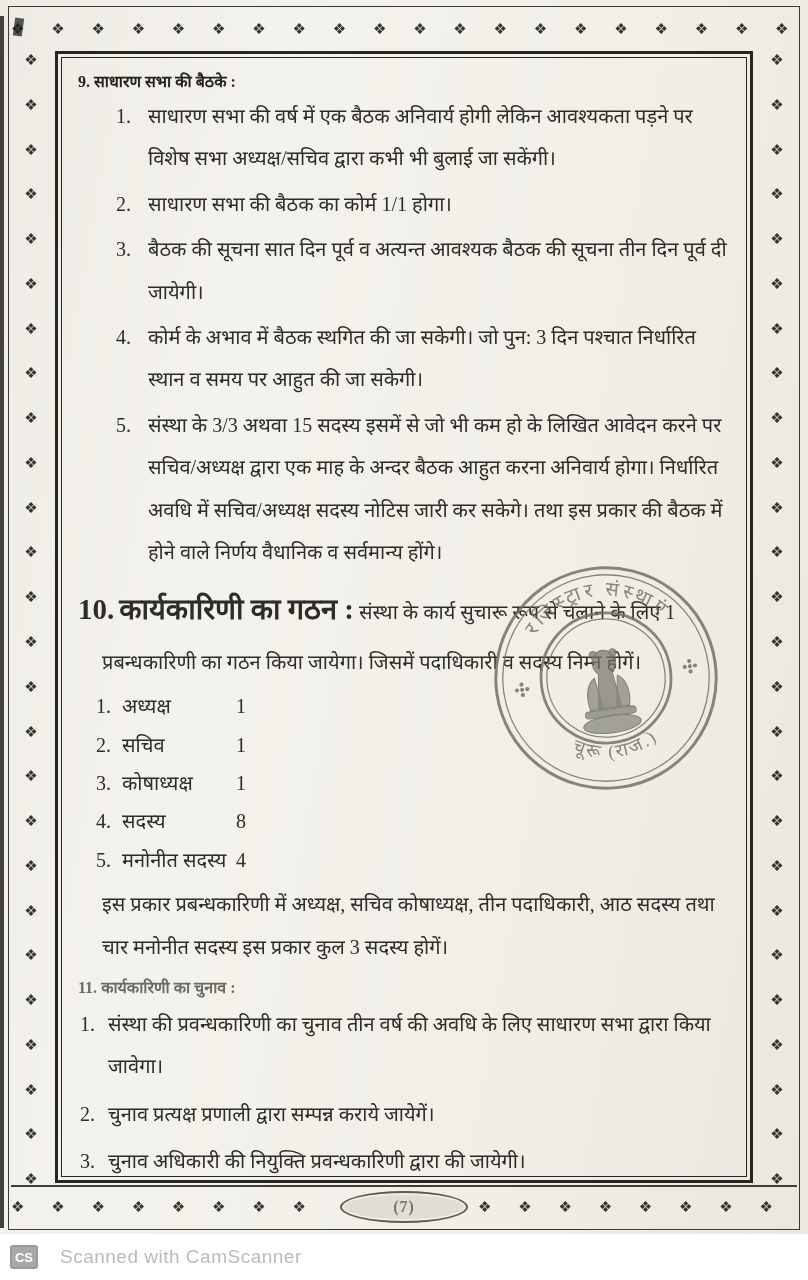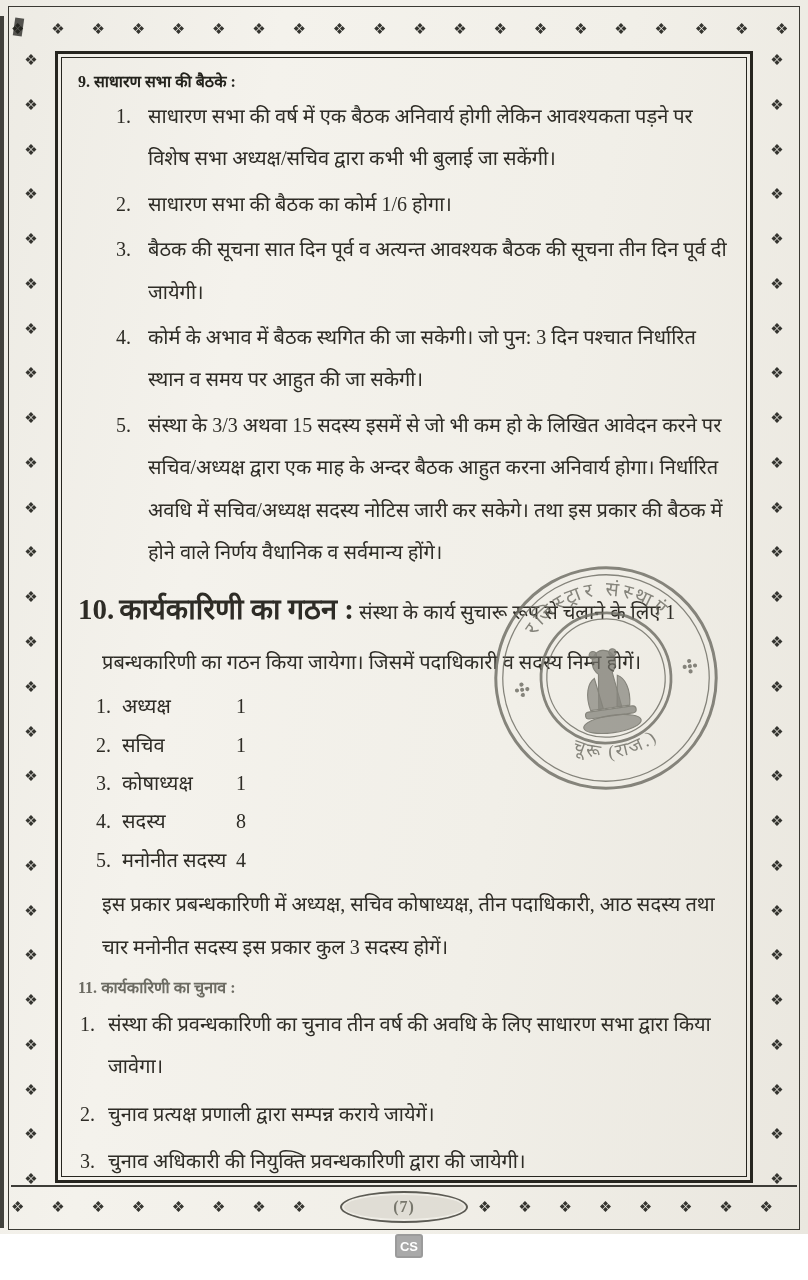--- a/index.html
+++ b/index.html
@@ -65,21 +65,20 @@
   .stamp{
     position:absolute;left:484px;top:562px;width:244px;height:232px;
     opacity:.82;transform:rotate(-8deg);pointer-events:none;
   }
 
   
   .cs-footer{
     position:absolute;left:0;right:0;bottom:0;height:46px;background:#ffffff;
     display:flex;align-items:center;gap:22px;padding-left:10px;
     font-family:"Liberation Sans","DejaVu Sans",sans-serif;
-    flex-direction:column;
   }
   .cs-badge{
     width:24px;height:20px;border:2px solid #9b9b9b;border-radius:3px;background:#a9a9a9;
     color:#ffffff;font-size:13px;font-weight:700;display:flex;align-items:center;justify-content:center;
   }
   .cs-text{color:#bcbab6;font-size:19px;letter-spacing:.5px;}
 </style>
 </head>
 <body>
 
@@ -105,21 +104,21 @@
         <div class="sec-title">
           <span>9.</span>
           <span>साधारण सभा की बैठके :</span>
         </div>
         <div class="li">
           <span class="num">1.</span>
           <span>साधारण सभा की वर्ष में एक बैठक अनिवार्य होगी लेकिन आवश्यकता पड़ने पर विशेष सभा अध्यक्ष/सचिव द्वारा कभी भी बुलाई जा सकेंगी।</span>
         </div>
         <div class="li">
           <span class="num">2.</span>
-          <span>साधारण सभा की बैठक का कोर्म 1/6 होगा।</span>
+          <span>साधारण सभा की बैठक का कोर्म 1/1 होगा।</span>
         </div>
         <div class="li">
           <span class="num">3.</span>
           <span>बैठक की सूचना सात दिन पूर्व व अत्यन्त आवश्यक बैठक की सूचना तीन दिन पूर्व दी जायेगी।</span>
         </div>
         <div class="li">
           <span class="num">4.</span>
           <span>कोर्म के अभाव में बैठक स्थगित की जा सकेगी। जो पुन: 3 दिन पश्चात निर्धारित स्थान व समय पर आहुत की जा सकेगी।</span>
         </div>
         <div class="li">
@@ -226,13 +225,14 @@
       <path d="M83,126 c-3,-14 1,-24 7,-27 l4,27 z" fill-opacity=".75"></path>
       <path d="M117,126 c3,-14 -1,-24 -7,-27 l-4,27 z" fill-opacity=".75"></path>
       <rect x="78" y="127" width="44" height="6" rx="3" fill-opacity=".8"></rect>
       <ellipse cx="100" cy="140" rx="25" ry="7.5" fill-opacity=".75"></ellipse>
     </g>
   </svg>
 </div>
 
 <div class="cs-footer">
   <div class="cs-badge">CS</div>
+  <div class="cs-text">Scanned with CamScanner</div>
 </div>
 
 </body></html>

